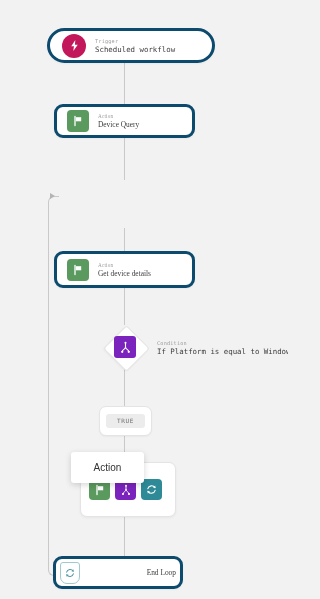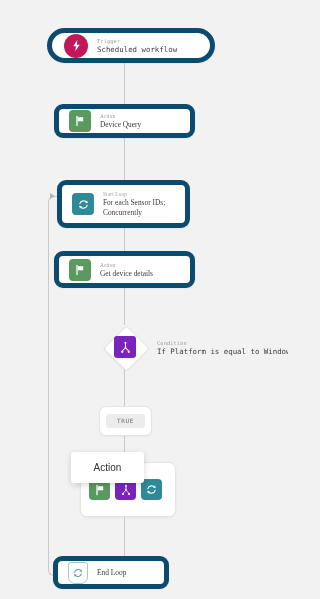--- a/index.html
+++ b/index.html
@@ -40,21 +40,21 @@
     width: 0;
     height: 0;
     border-top: 3.5px solid transparent;
     border-bottom: 3.5px solid transparent;
     border-left: 5px solid #b4b4b4;
   }
   
   .node {
     position: absolute;
     background: #ffffff;
-    border: 5px solid #0c4a6e;
+    border: 3px solid #0c4a6e;
     box-sizing: border-box;
     display: flex;
     align-items: center;
     box-shadow: 0 1px 2px rgba(0,0,0,0.045);
   }
   .node.pill {
     border-radius: 20px;
   }
   .node.rounded {
     border-radius: 9px;
@@ -267,36 +267,20 @@
           <path d="M7.6 4.4 H18.4 V12.6 H7.6 Z" fill="#ffffff"></path>
         </svg>
       </div>
     </div>
     <div class="node-text">
       <div class="kicker">Action</div>
       <div class="title">Device Query</div>
     </div>
   </div>
 
-  <div class="node rounded" style="left:57px; top:180px; width:133px; height:48px; padding:0 10px;">
-    <div class="node-icon">
-      <div class="sq" style="background:#2d8a96; display:flex; align-items:center; justify-content:center;">
-        <svg width="13" height="13" viewBox="0 0 24 24" aria-hidden="true">
-          <path d="M18.4 8.6 A7.2 7.2 0 0 0 5.3 10.4" stroke="#ffffff" stroke-width="2.1" fill="none" stroke-linecap="round"></path>
-          <path d="M5.6 15.4 A7.2 7.2 0 0 0 18.7 13.6" stroke="#ffffff" stroke-width="2.1" fill="none" stroke-linecap="round"></path>
-          <path d="M18.9 4.6 L19.3 9.2 L14.9 8.6 Z" fill="#ffffff"></path>
-          <path d="M5.1 19.4 L4.7 14.8 L9.1 15.4 Z" fill="#ffffff"></path>
-        </svg>
-      </div>
-    </div>
-    <div class="node-text">
-      <div class="kicker">Start Loop</div>
-      <div class="title wrap" style="max-width:92px;">For each Sensor IDs; Concurrently</div>
-    </div>
-  </div>
 
   <div class="node rounded" style="left:54px; top:251px; width:141px; height:37px; padding:10px 10px;">
     <div class="node-icon">
       <div class="sq" style="background:#5a9a5e; display:flex; align-items:center; justify-content:center;">
         <svg width="12" height="12" viewBox="0 0 24 24" aria-hidden="true">
           <path d="M6 3 V21" stroke="#ffffff" stroke-width="2.6" stroke-linecap="round" fill="none"></path>
           <path d="M7.6 4.4 H18.4 V12.6 H7.6 Z" fill="#ffffff"></path>
         </svg>
       </div>
     </div>
@@ -356,21 +340,21 @@
           <path d="M5.1 19.4 L4.7 14.8 L9.1 15.4 Z" fill="#ffffff"></path>
         </svg>
       </div>
     </div>
   </div>
 
   <div class="tooltip" style="left:71px; top:452px; width:73px; height:31px;">
     <span class="tooltip-text">Action</span>
   </div>
 
-  <div class="node rounded" style="left:53px; top:556px; width:116px; height:33px; padding:0 10px;">
+  <div class="node rounded" style="left:53px; top:556px; width:130px; height:33px; padding:0 4px;justify-content:space-between;">
     <div class="node-icon">
       <div class="shield">
         <svg width="12" height="12" viewBox="0 0 24 24" aria-hidden="true">
           <path d="M18.4 8.6 A7.2 7.2 0 0 0 5.3 10.4" stroke="#4f9aa4" stroke-width="2.1" fill="none" stroke-linecap="round"></path>
           <path d="M5.6 15.4 A7.2 7.2 0 0 0 18.7 13.6" stroke="#4f9aa4" stroke-width="2.1" fill="none" stroke-linecap="round"></path>
           <path d="M18.9 4.6 L19.3 9.2 L14.9 8.6 Z" fill="#4f9aa4"></path>
           <path d="M5.1 19.4 L4.7 14.8 L9.1 15.4 Z" fill="#4f9aa4"></path>
         </svg>
       </div>
     </div>

